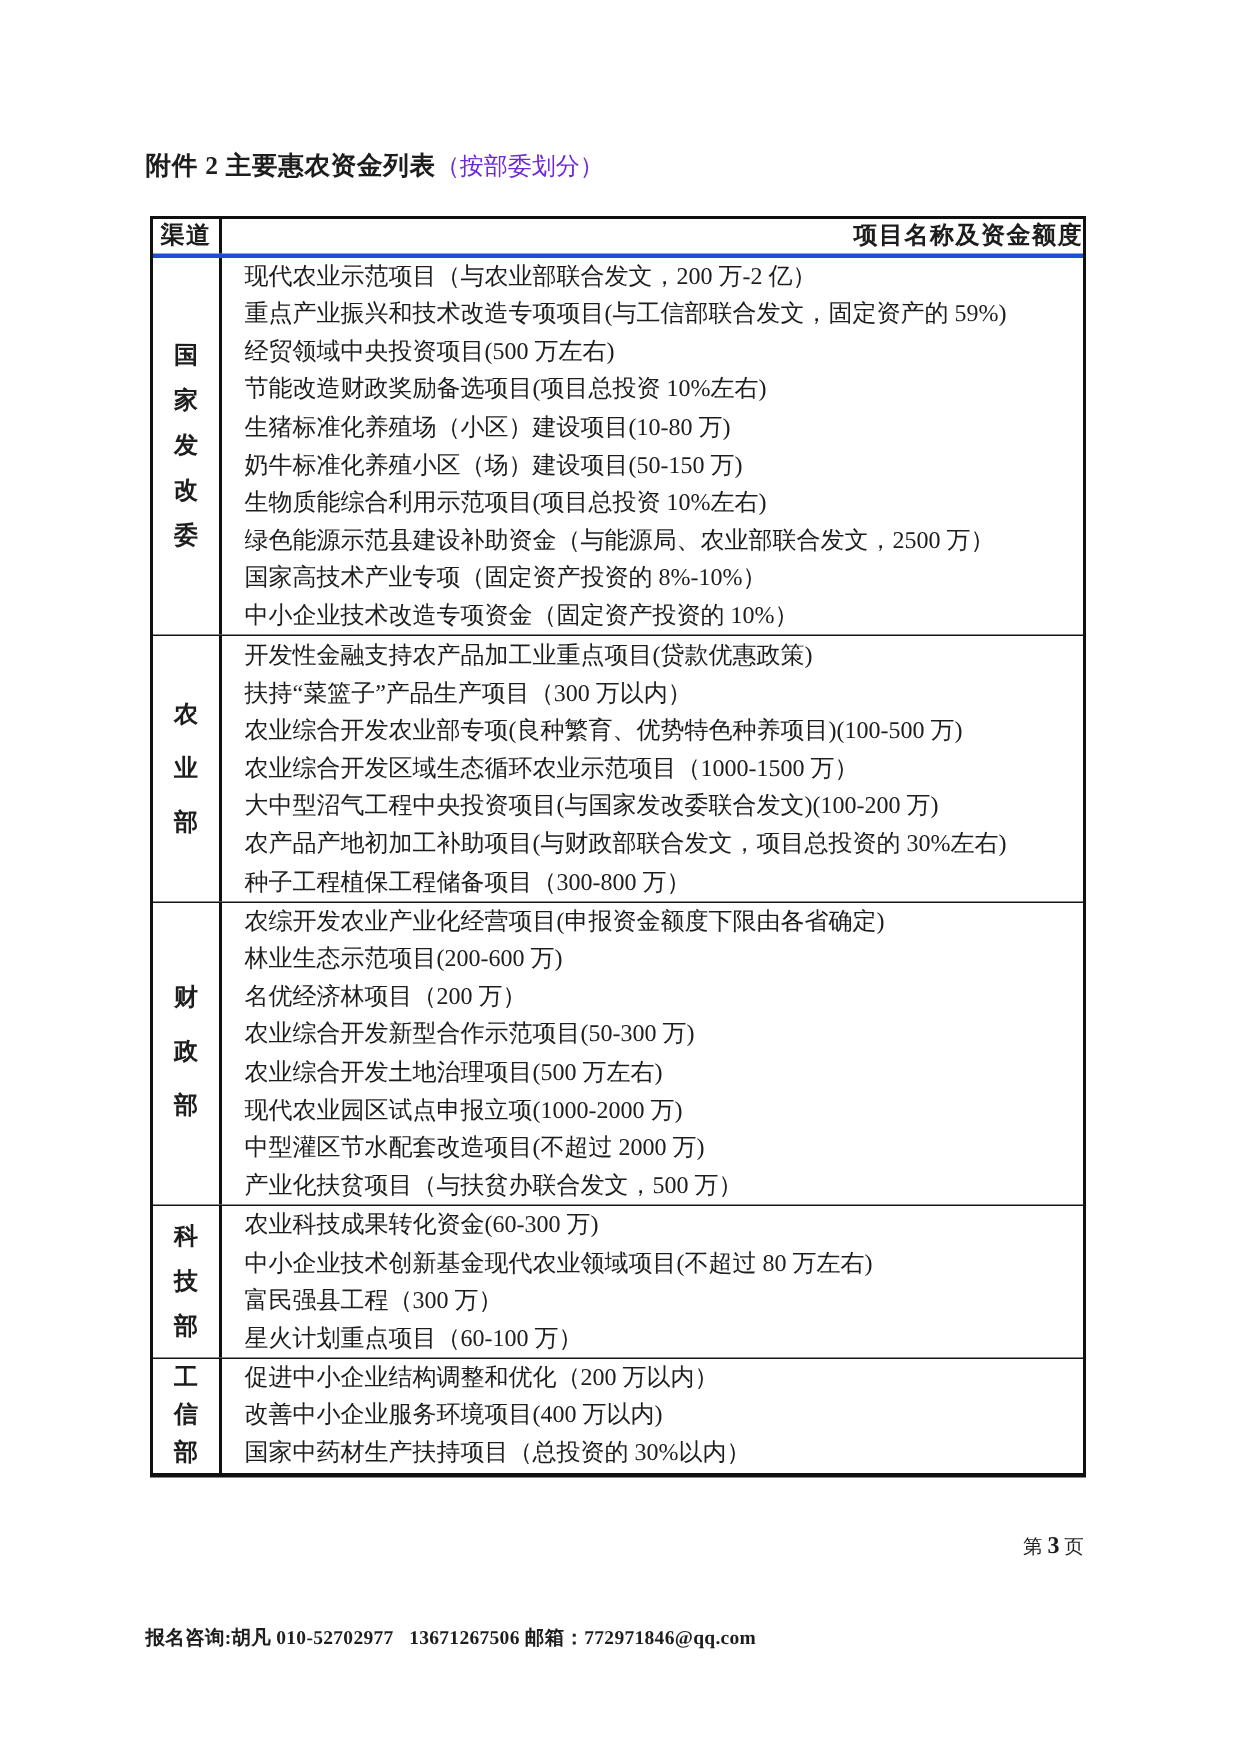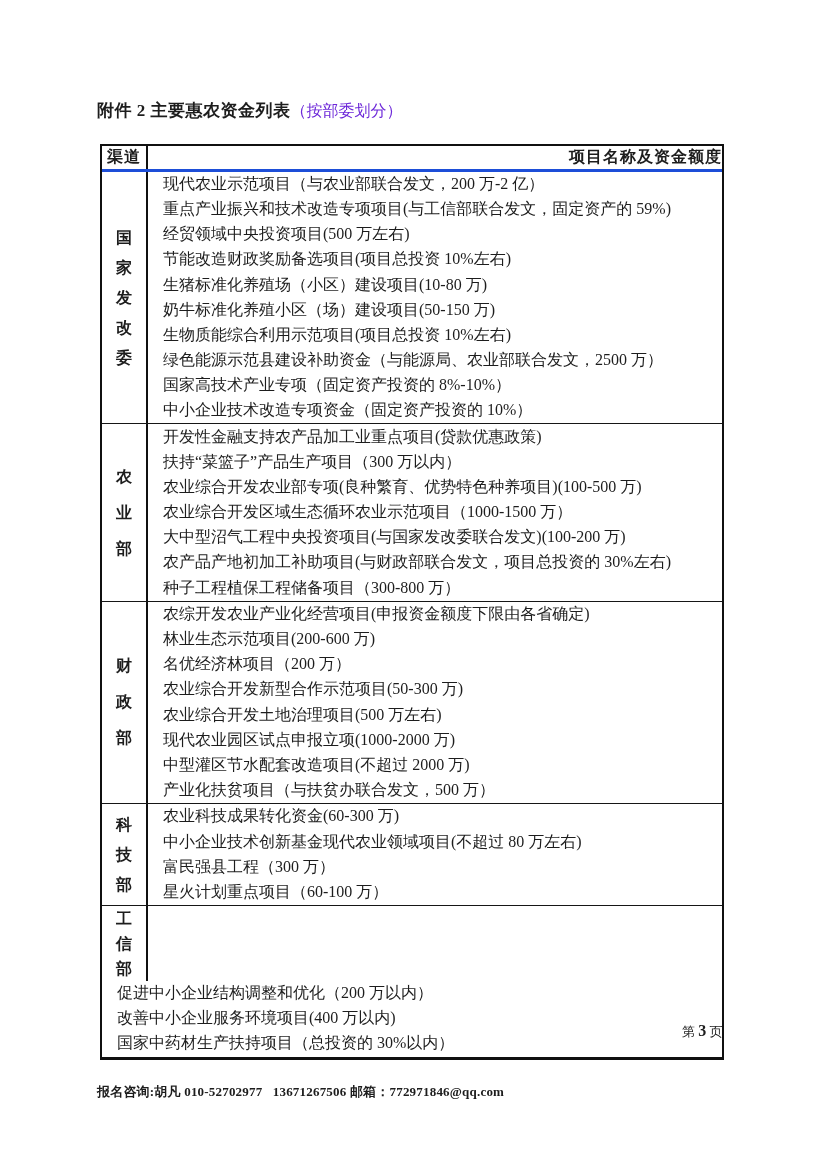--- a/index.html
+++ b/index.html
@@ -25,21 +25,21 @@
     font-weight:bold;font-size:16px;align-items:center;
   }
   .hdr-channel{
     width:44px;border-right:2px solid #101010;text-align:center;
     align-self:stretch;display:flex;align-items:center;justify-content:center;
     letter-spacing:1px;
   }
   .hdr-projects{flex:1;text-align:right;letter-spacing:1px;}
 
   .section{display:flex;border-bottom:1px solid #161616;}
-  .section:last-child{border-bottom:none;flex-direction:column;}
+  .section:last-child{border-bottom:none;}
   .channel-cell{
     width:44px;border-right:2px solid #101010;
     display:flex;align-items:center;justify-content:center;
     font-weight:bold;font-size:16px;
   }
   .vlabel{width:18px;word-break:break-all;text-align:center;}
   .section-0 .vlabel{line-height:30px;}
   .section-1 .vlabel{line-height:36px;}
   .section-2 .vlabel{line-height:36px;}
   .section-3 .vlabel{line-height:30px;}

